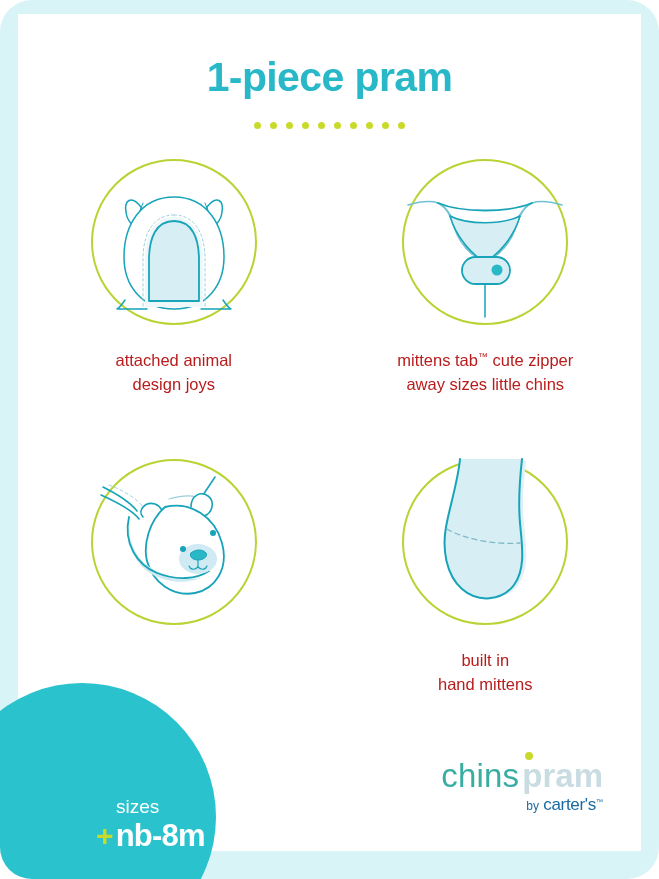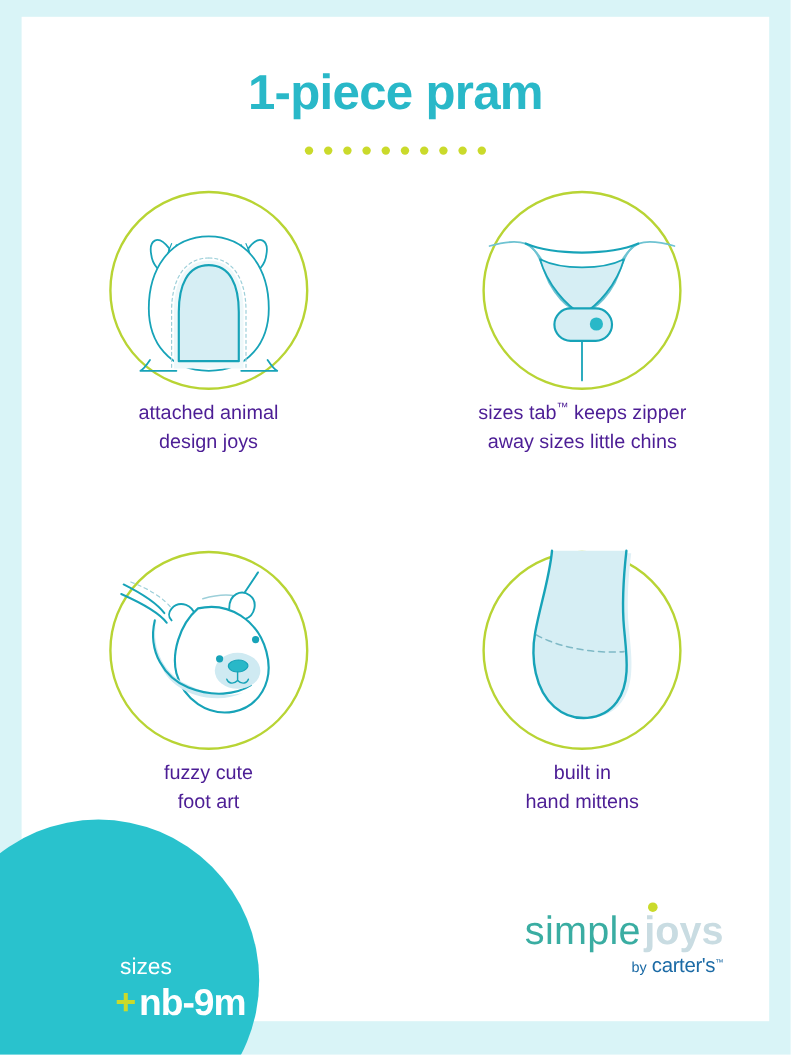--- a/index.html
+++ b/index.html
@@ -15,20 +15,21 @@
   }
 
   
   .poster {
     position: relative;
     width: 659px;
     height: 879px;
     background: #d9f4f7;   
     box-sizing: border-box;
     overflow: hidden;
+    border-radius: 32px;
   }
   .poster-inner {
     position: absolute;
     left: 18px;
     top: 14px;
     right: 18px;
     bottom: 28px;
     background: #ffffff;
     overflow: hidden;
   }
@@ -88,25 +89,25 @@
   }
   .icon-ring svg {
     position: absolute;
     left: -2px;
     top: -2px;
     width: 166px;
     height: 166px;
     overflow: visible;
   }
   .caption {
-    margin-top: 8px;
+    margin-top: 24px;
     text-align: center;
     font-size: 16.5px;
     line-height: 1.45;
-    color: #4c1d95;
+    color: #b91c1c;
     font-weight: 400;
   }
   .caption .tm {
     font-size: 10px;
     vertical-align: super;
   }
 
   
   .sizes-badge {
     position: absolute;
@@ -123,21 +124,21 @@
     left: 96px;
     bottom: 28px;
     z-index: 6;
     color: #ffffff;
     line-height: 1;
   }
   .sizes-label {
     font-size: 19px;
     font-weight: 400;
     display: block;
-    margin-left: 4px;
+    margin-left: 20px;
     margin-bottom: 4px;
   }
   .sizes-range {
     font-size: 31px;
     font-weight: 700;
     letter-spacing: -0.8px;
     display: flex;
     align-items: center;
   }
   .sizes-plus {
@@ -274,21 +275,21 @@
               <path d="M48 57 C66 66 100 66 118 57 C112 78 96 96 83 103 C70 96 54 78 48 57 Z" fill="#d6eef4" stroke="#17a3b8" stroke-width="1.5"></path>
 
               <path d="M83 122 L83 158" stroke="#17a3b8" stroke-width="1.5"></path>
 
               <rect x="60" y="98" width="48" height="27" rx="13.5" fill="#d6eef4" stroke="#17a3b8" stroke-width="1.8"></rect>
               <circle cx="95" cy="111" r="5.5" fill="#29b8c8" stroke="none"></circle>
             </g>
           </svg>
         </div>
         <div class="caption">
-          <span>sizes tab</span><span class="tm">™</span><span> keeps zipper</span><br>
+          <span>mittens tab</span><span class="tm">™</span><span> cute zipper</span><br>
           <span>away sizes little chins</span>
         </div>
       </div>
 
       <div class="cell">
         <div class="icon-ring">
           <svg viewBox="0 0 166 166" xmlns="http://www.w3.org/2000/svg">
             <g fill="none" stroke="#17a3b8" stroke-width="1.6" stroke-linejoin="round" stroke-linecap="round">
 
               <path d="M12 28 C28 36 40 44 46 52" stroke="#17a3b8"></path>
@@ -311,24 +312,20 @@
               <path d="M100 94 C104 90 112 90 115 94 C117 97 113 101 107 101 C101 101 98 97 100 94 Z" fill="#29b8c8" stroke="#17a3b8" stroke-width="1"></path>
               <path d="M107 101 L107 108" stroke="#17a3b8" stroke-width="1.2"></path>
               <path d="M107 108 C103 112 99 110 98 107" stroke="#17a3b8" stroke-width="1.2"></path>
               <path d="M107 108 C111 112 115 110 116 107" stroke="#17a3b8" stroke-width="1.2"></path>
 
               <circle cx="92" cy="90" r="3" fill="#17a3b8" stroke="none"></circle>
               <circle cx="122" cy="74" r="3" fill="#17a3b8" stroke="none"></circle>
             </g>
           </svg>
         </div>
-        <div class="caption">
-          <span>fuzzy cute</span><br>
-          <span>foot art</span>
-        </div>
       </div>
 
       <div class="cell">
         <div class="icon-ring">
           <svg viewBox="0 0 166 166" xmlns="http://www.w3.org/2000/svg">
             <g fill="none" stroke="#17a3b8" stroke-width="1.6" stroke-linejoin="round" stroke-linecap="round">
 
               <path d="M62 2 C60 22 52 46 48 68 C44 90 48 116 64 130 C80 144 104 142 116 126 C128 110 124 86 122 64 C120 42 122 18 124 2 Z" fill="#dff0f6" stroke="none"></path>
 
               <path d="M58 0 C56 22 48 46 44 68 C40 90 44 116 60 130 C76 144 100 142 112 126 C124 110 120 86 118 64 C116 42 118 18 120 0" fill="#d6eef4" stroke="#17a3b8" stroke-width="2"></path>
@@ -340,32 +337,32 @@
         <div class="caption">
           <span>built in</span><br>
           <span>hand mittens</span>
         </div>
       </div>
 
     </div>
 
     <div class="brand">
       <div class="brand-row1">
-        <span class="brand-simple">simple</span><span class="brand-joys"><span class="joys-dot"></span><span>joys</span></span>
+        <span class="brand-simple">chins</span><span class="brand-joys"><span class="joys-dot"></span><span>pram</span></span>
       </div>
       <div class="brand-row2">
         <span class="brand-by">by</span>
         <span class="brand-carters">carter's</span><span class="brand-tm">™</span>
       </div>
     </div>
 
   </div>
 
   <div class="sizes-badge"></div>
   <div class="sizes-text">
     <span class="sizes-label">sizes</span>
     <span class="sizes-range">
       <span class="sizes-plus">+</span>
-        <span>nb-9m</span>
+        <span>nb-8m</span>
     </span>
   </div>
 
 </div>
 
 </body></html>

